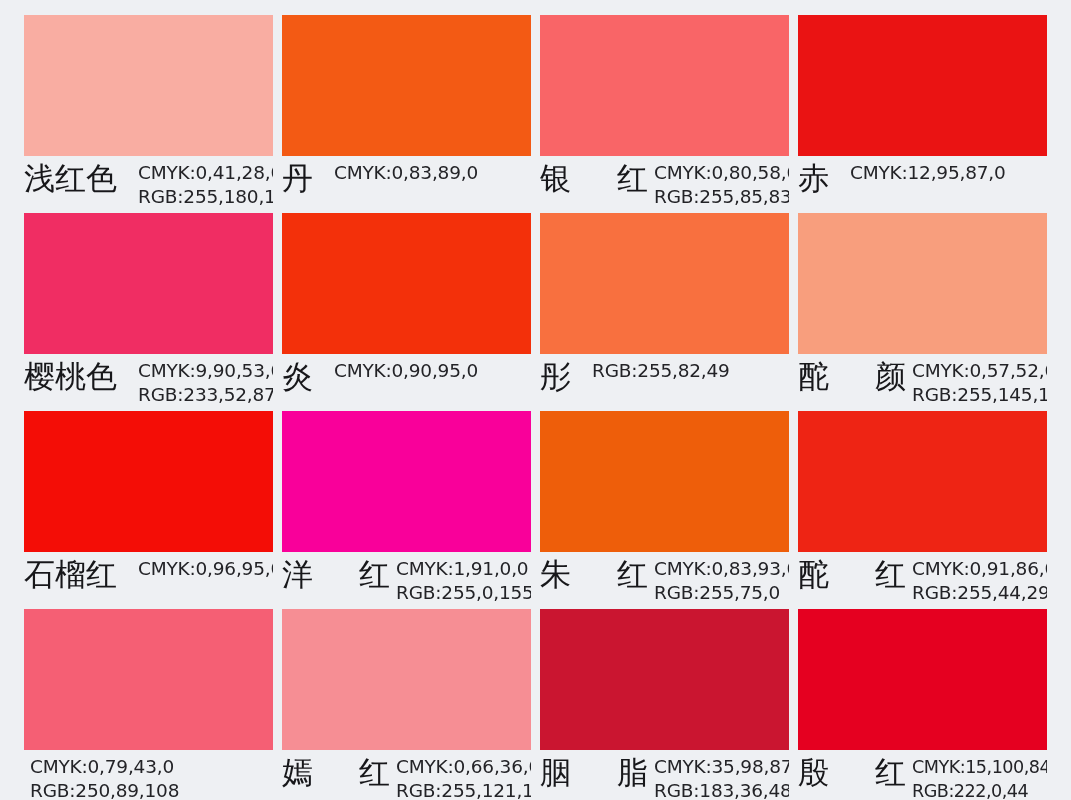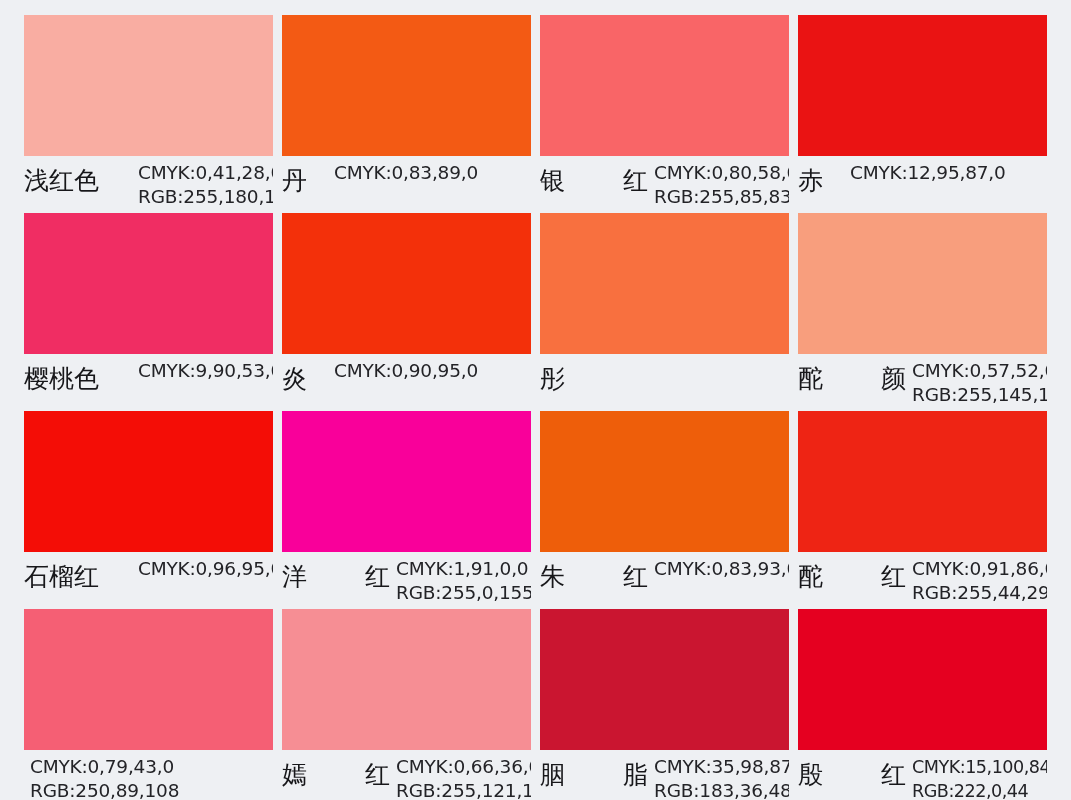--- a/index.html
+++ b/index.html
@@ -58,22 +58,22 @@
     width: 249px;
     height: 57px;
     display: flex;
     align-items: flex-start;
     padding-top: 3px;
     overflow: hidden;
     white-space: nowrap;
   }
 
   .color-name {
-    font-family: Liberation Serif, serif;
-    font-size: 25px;
+    font-family: Liberation Mono, monospace;
+    font-size: 31px;
     line-height: 44px;
     letter-spacing: 0px;
     color: #17171a;
     flex: 0 0 auto;
     font-weight: 400;
   }
 
   
   .color-name.n1 { width: 46px; }
   .color-name.n2 {
@@ -157,31 +157,33 @@
       <div class="swatch-cell">
         <div class="swatch-chip" style="background: rgb(248, 112, 63);"></div>
       </div>
       <div class="swatch-cell">
         <div class="swatch-chip" style="background: rgb(248, 158, 125);"></div>
       </div>
       <div class="label-cell">
         <div class="color-name n3">樱桃色</div>
         <div class="values">
           <span class="cmyk">CMYK:9,90,53,0</span>
+          <span class="rgb">RGB:233,52,87</span>
         </div>
       </div>
       <div class="label-cell">
         <div class="color-name n1">炎</div>
         <div class="values">
           <span class="cmyk">CMYK:0,90,95,0</span>
         </div>
       </div>
       <div class="label-cell">
         <div class="color-name n1">彤</div>
         <div class="values">
+          <span class="rgb">RGB:255,82,49</span>
         </div>
       </div>
       <div class="label-cell">
         <div class="color-name n2">
           <span>酡</span>
           <span>颜</span>
         </div>
         <div class="values">
           <span class="cmyk">CMYK:0,57,52,0</span>
           <span class="rgb">RGB:255,145,110</span>
@@ -215,20 +217,21 @@
           <span class="rgb">RGB:255,0,155</span>
         </div>
       </div>
       <div class="label-cell">
         <div class="color-name n2">
           <span>朱</span>
           <span>红</span>
         </div>
         <div class="values">
           <span class="cmyk">CMYK:0,83,93,0</span>
+          <span class="rgb">RGB:255,75,0</span>
         </div>
       </div>
       <div class="label-cell">
         <div class="color-name n2">
           <span>酡</span>
           <span>红</span>
         </div>
         <div class="values">
           <span class="cmyk">CMYK:0,91,86,0</span>
           <span class="rgb">RGB:255,44,29</span>

